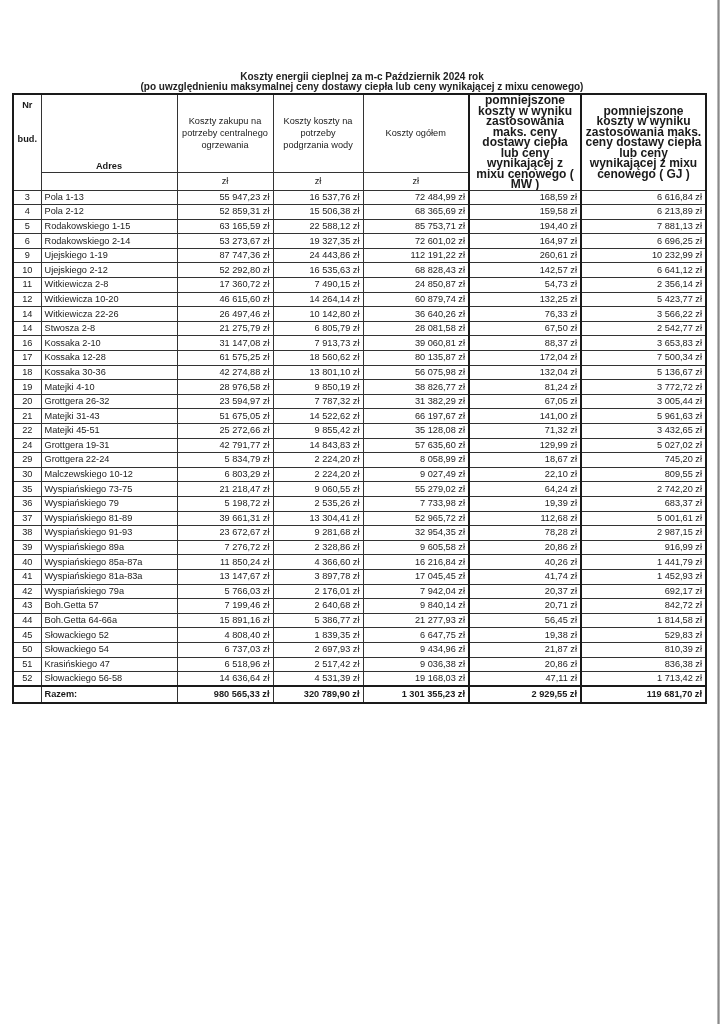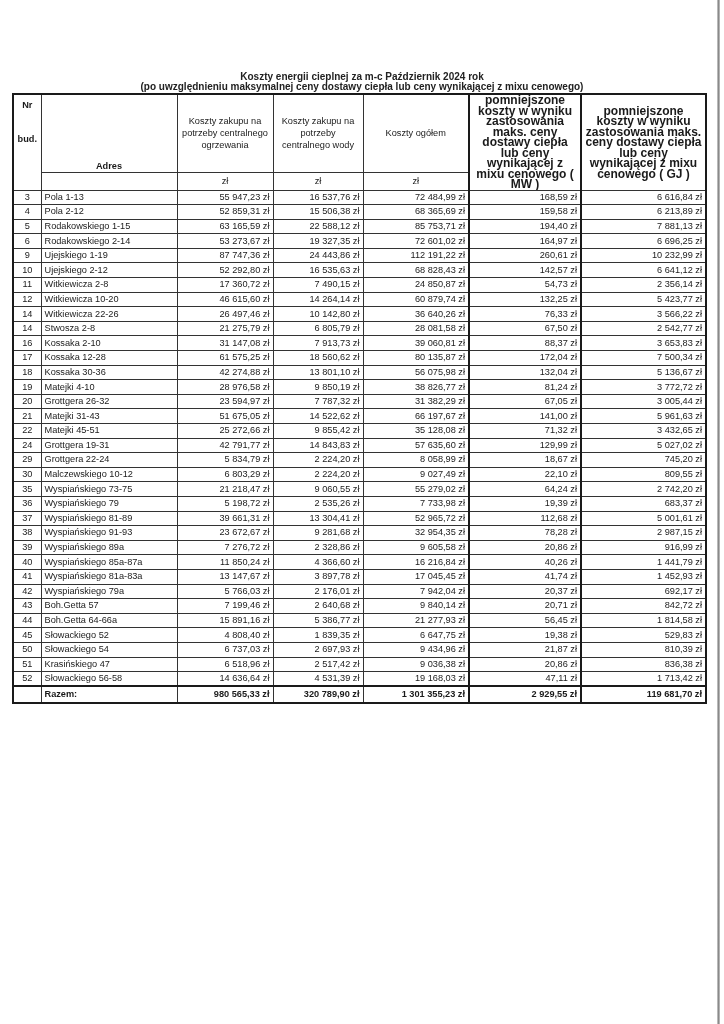--- a/index.html
+++ b/index.html
@@ -66,21 +66,21 @@
       <col class="c-gj">
   </colgroup>
   <thead>
     <tr>
       <th class="head nr-cell" rowspan="2">
         <span class="nr-top">Nr</span>
         <span class="nr-bot">bud.</span>
       </th>
       <th class="head addr-head">Adres</th>
       <th class="head">Koszty zakupu na potrzeby centralnego ogrzewania</th>
-      <th class="head">Koszty zakupu na potrzeby centralnego wody</th>
+      <th class="head">Koszty koszty na potrzeby podgrzania wody</th>
       <th class="head">Koszty ogółem</th>
       <th class="head small sep-left" rowspan="2">pomniejszone koszty w wyniku zastosowania maks. ceny dostawy ciepła lub ceny wynikającej z mixu cenowego ( MW )</th>
       <th class="head small sep-left" rowspan="2">pomniejszone koszty w wyniku zastosowania maks. ceny dostawy ciepła lub ceny wynikającej z mixu cenowego ( GJ )</th>
     </tr>
     <tr>
       <th class="unit"></th>
       <th class="unit">zł</th>
       <th class="unit">zł</th>
       <th class="unit">zł</th>
     </tr>

